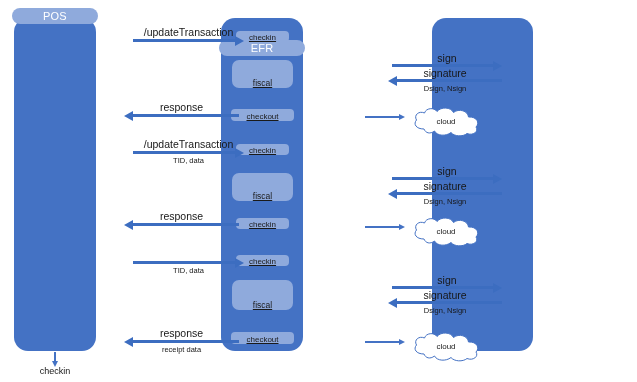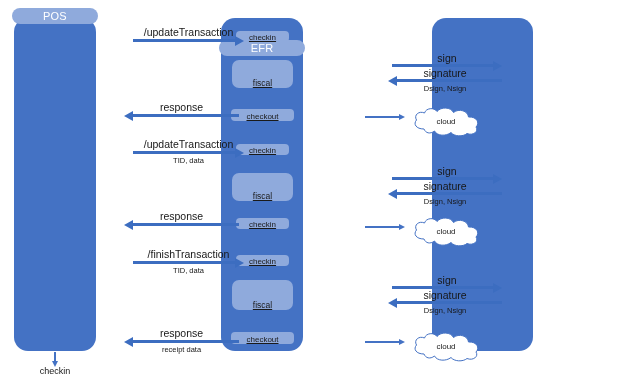--- a/index.html
+++ b/index.html
@@ -187,21 +187,20 @@
 
   <div class="lbl lbl-main" style="left:133px; top:138px; width:111px;">/updateTransaction</div>
   <div class="arrow" style="left:133px; top:151px; width:102px;"></div>
   <div class="arrow-head right" style="left:235px; top:147.5px;"></div>
   <div class="lbl lbl-sub" style="left:133px; top:156px; width:111px;">TID, data</div>
 
   <div class="lbl lbl-main" style="left:124px; top:210px; width:115px;">response</div>
   <div class="arrow" style="left:133px; top:223px; width:106px;"></div>
   <div class="arrow-head left" style="left:124px; top:219.5px;"></div>
 
-  <div class="lbl lbl-main" style="left:133px; top:248px; width:111px;">/finishTransaction</div>
   <div class="arrow" style="left:133px; top:261px; width:102px;"></div>
   <div class="arrow-head right" style="left:235px; top:257.5px;"></div>
   <div class="lbl lbl-sub" style="left:133px; top:266px; width:111px;">TID, data</div>
 
   <div class="lbl lbl-main" style="left:124px; top:327px; width:115px;">response</div>
   <div class="arrow" style="left:133px; top:340px; width:106px;"></div>
   <div class="arrow-head left" style="left:124px; top:336.5px;"></div>
   <div class="lbl lbl-sub" style="left:124px; top:345px; width:115px;">receipt data</div>
 
   <div class="lbl lbl-main" style="left:392px; top:52px; width:110px;">sign</div>

